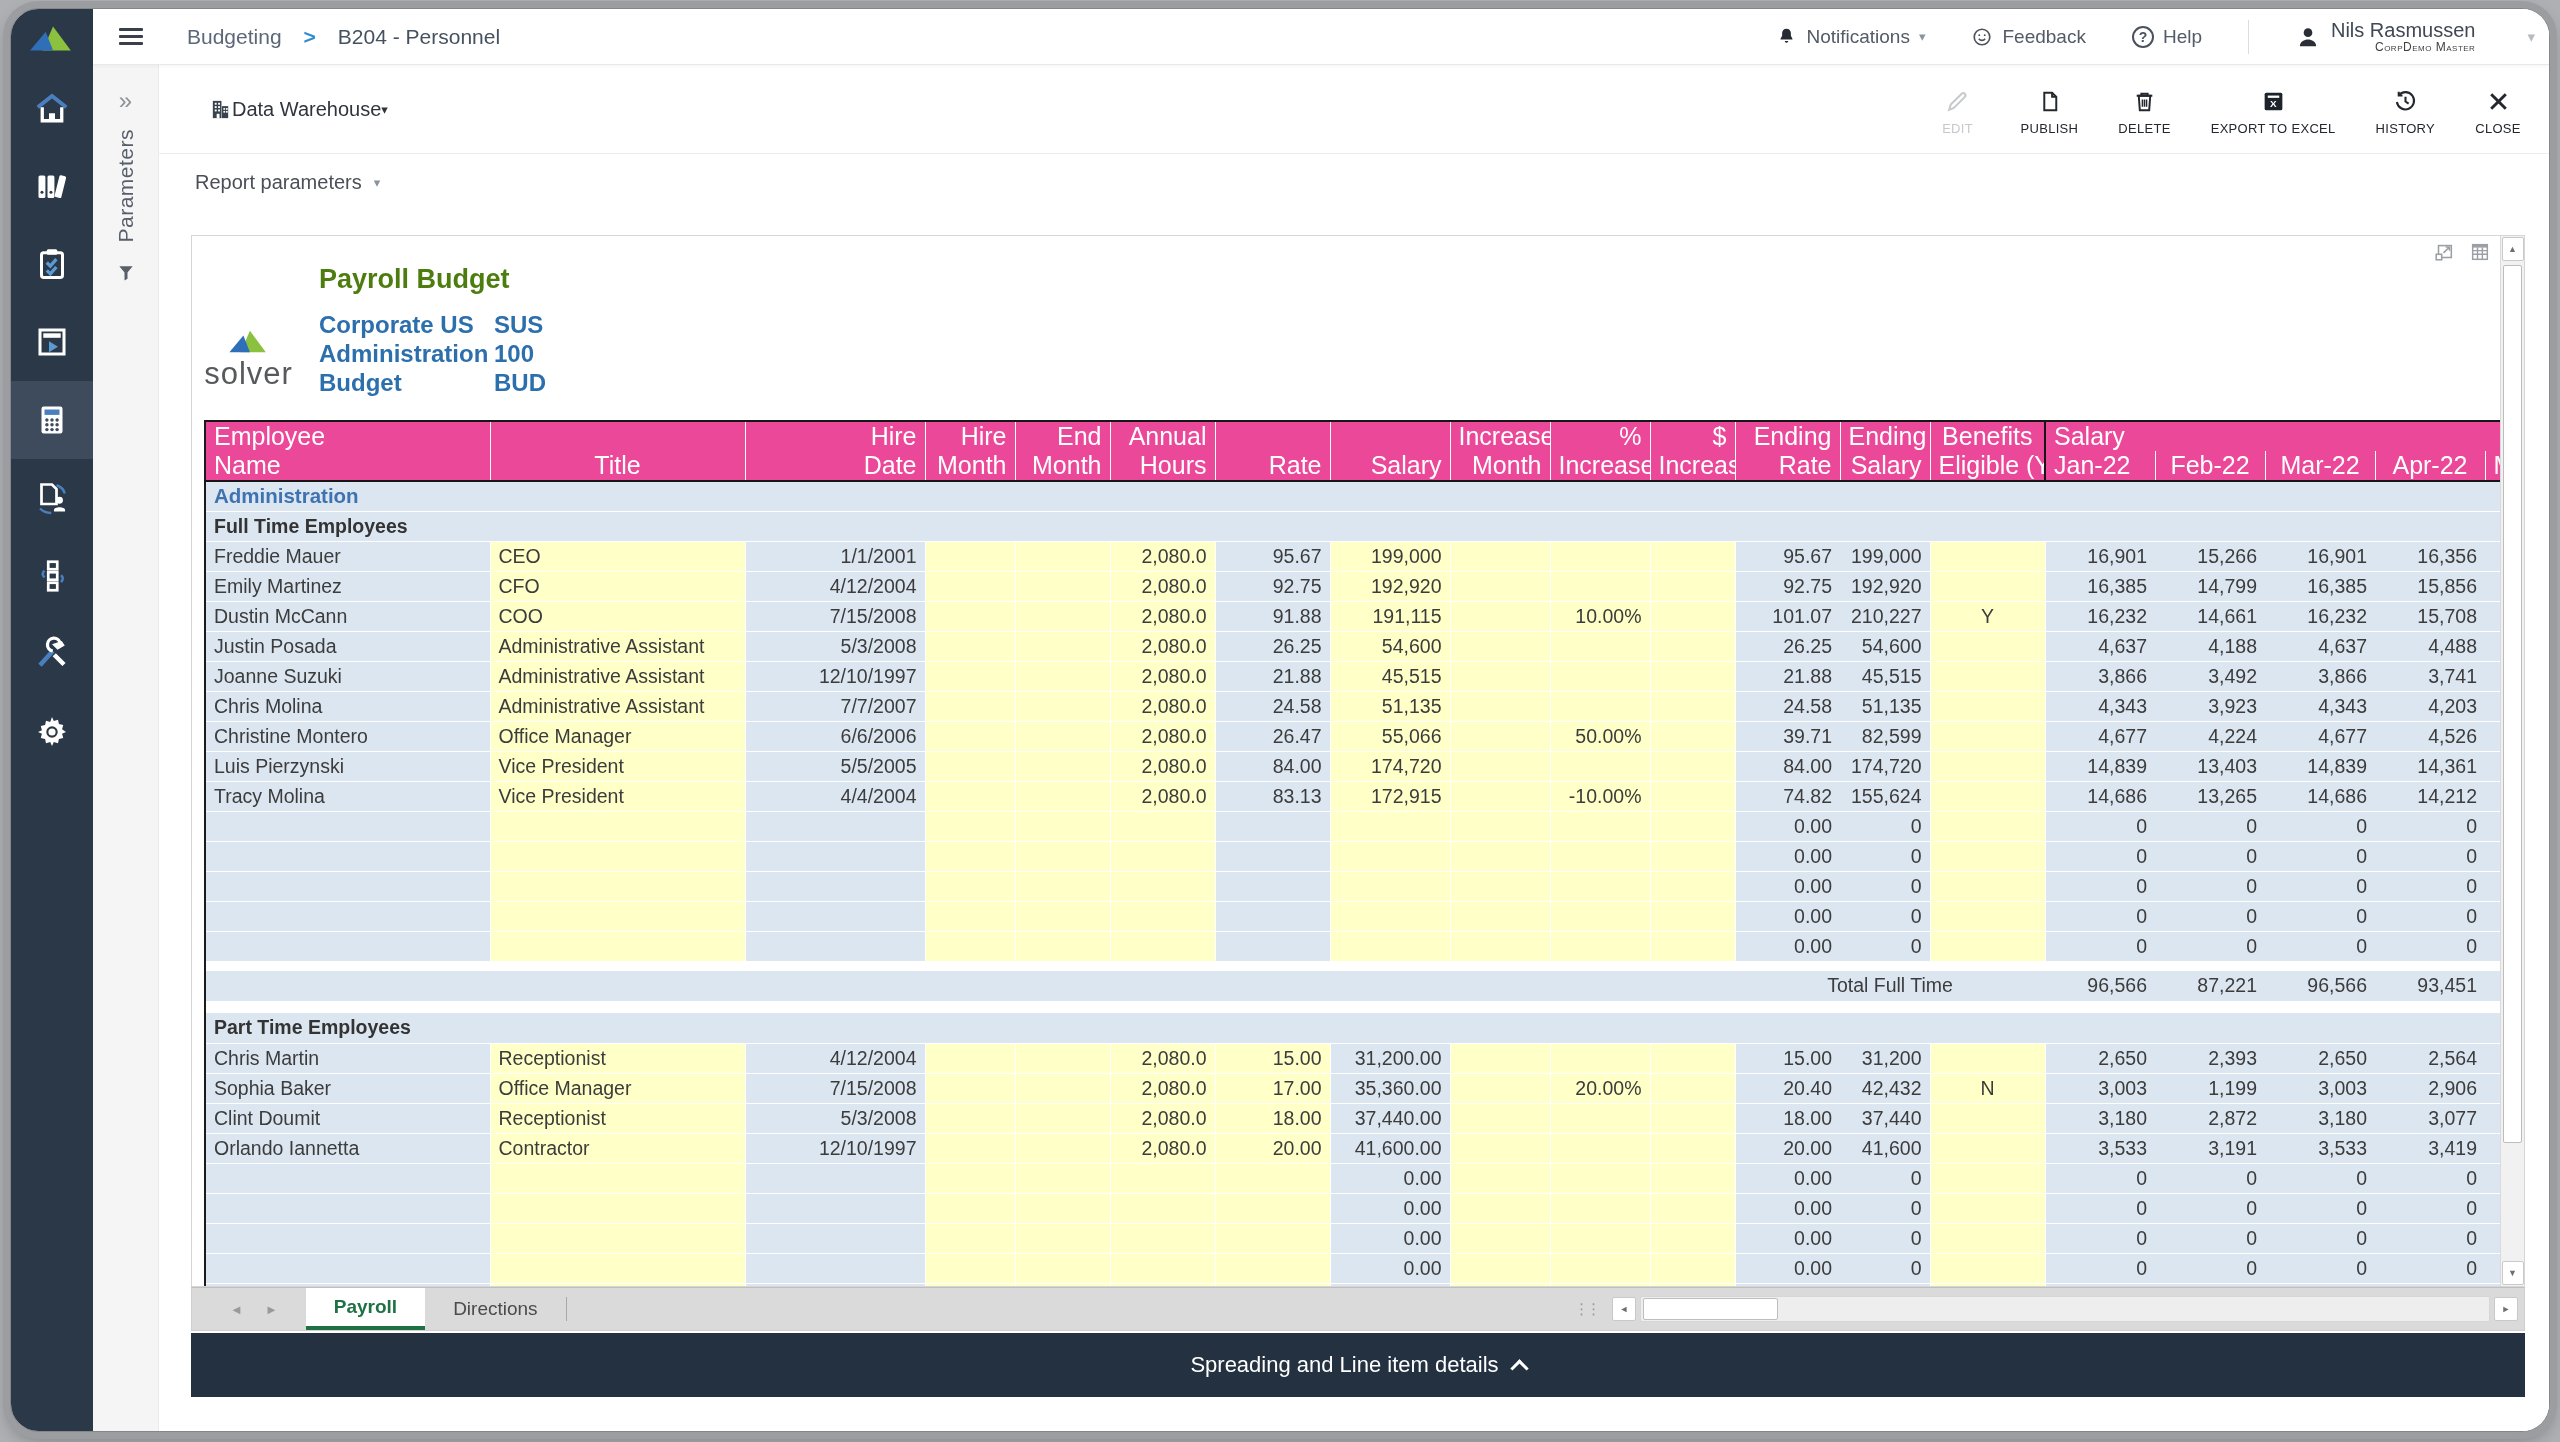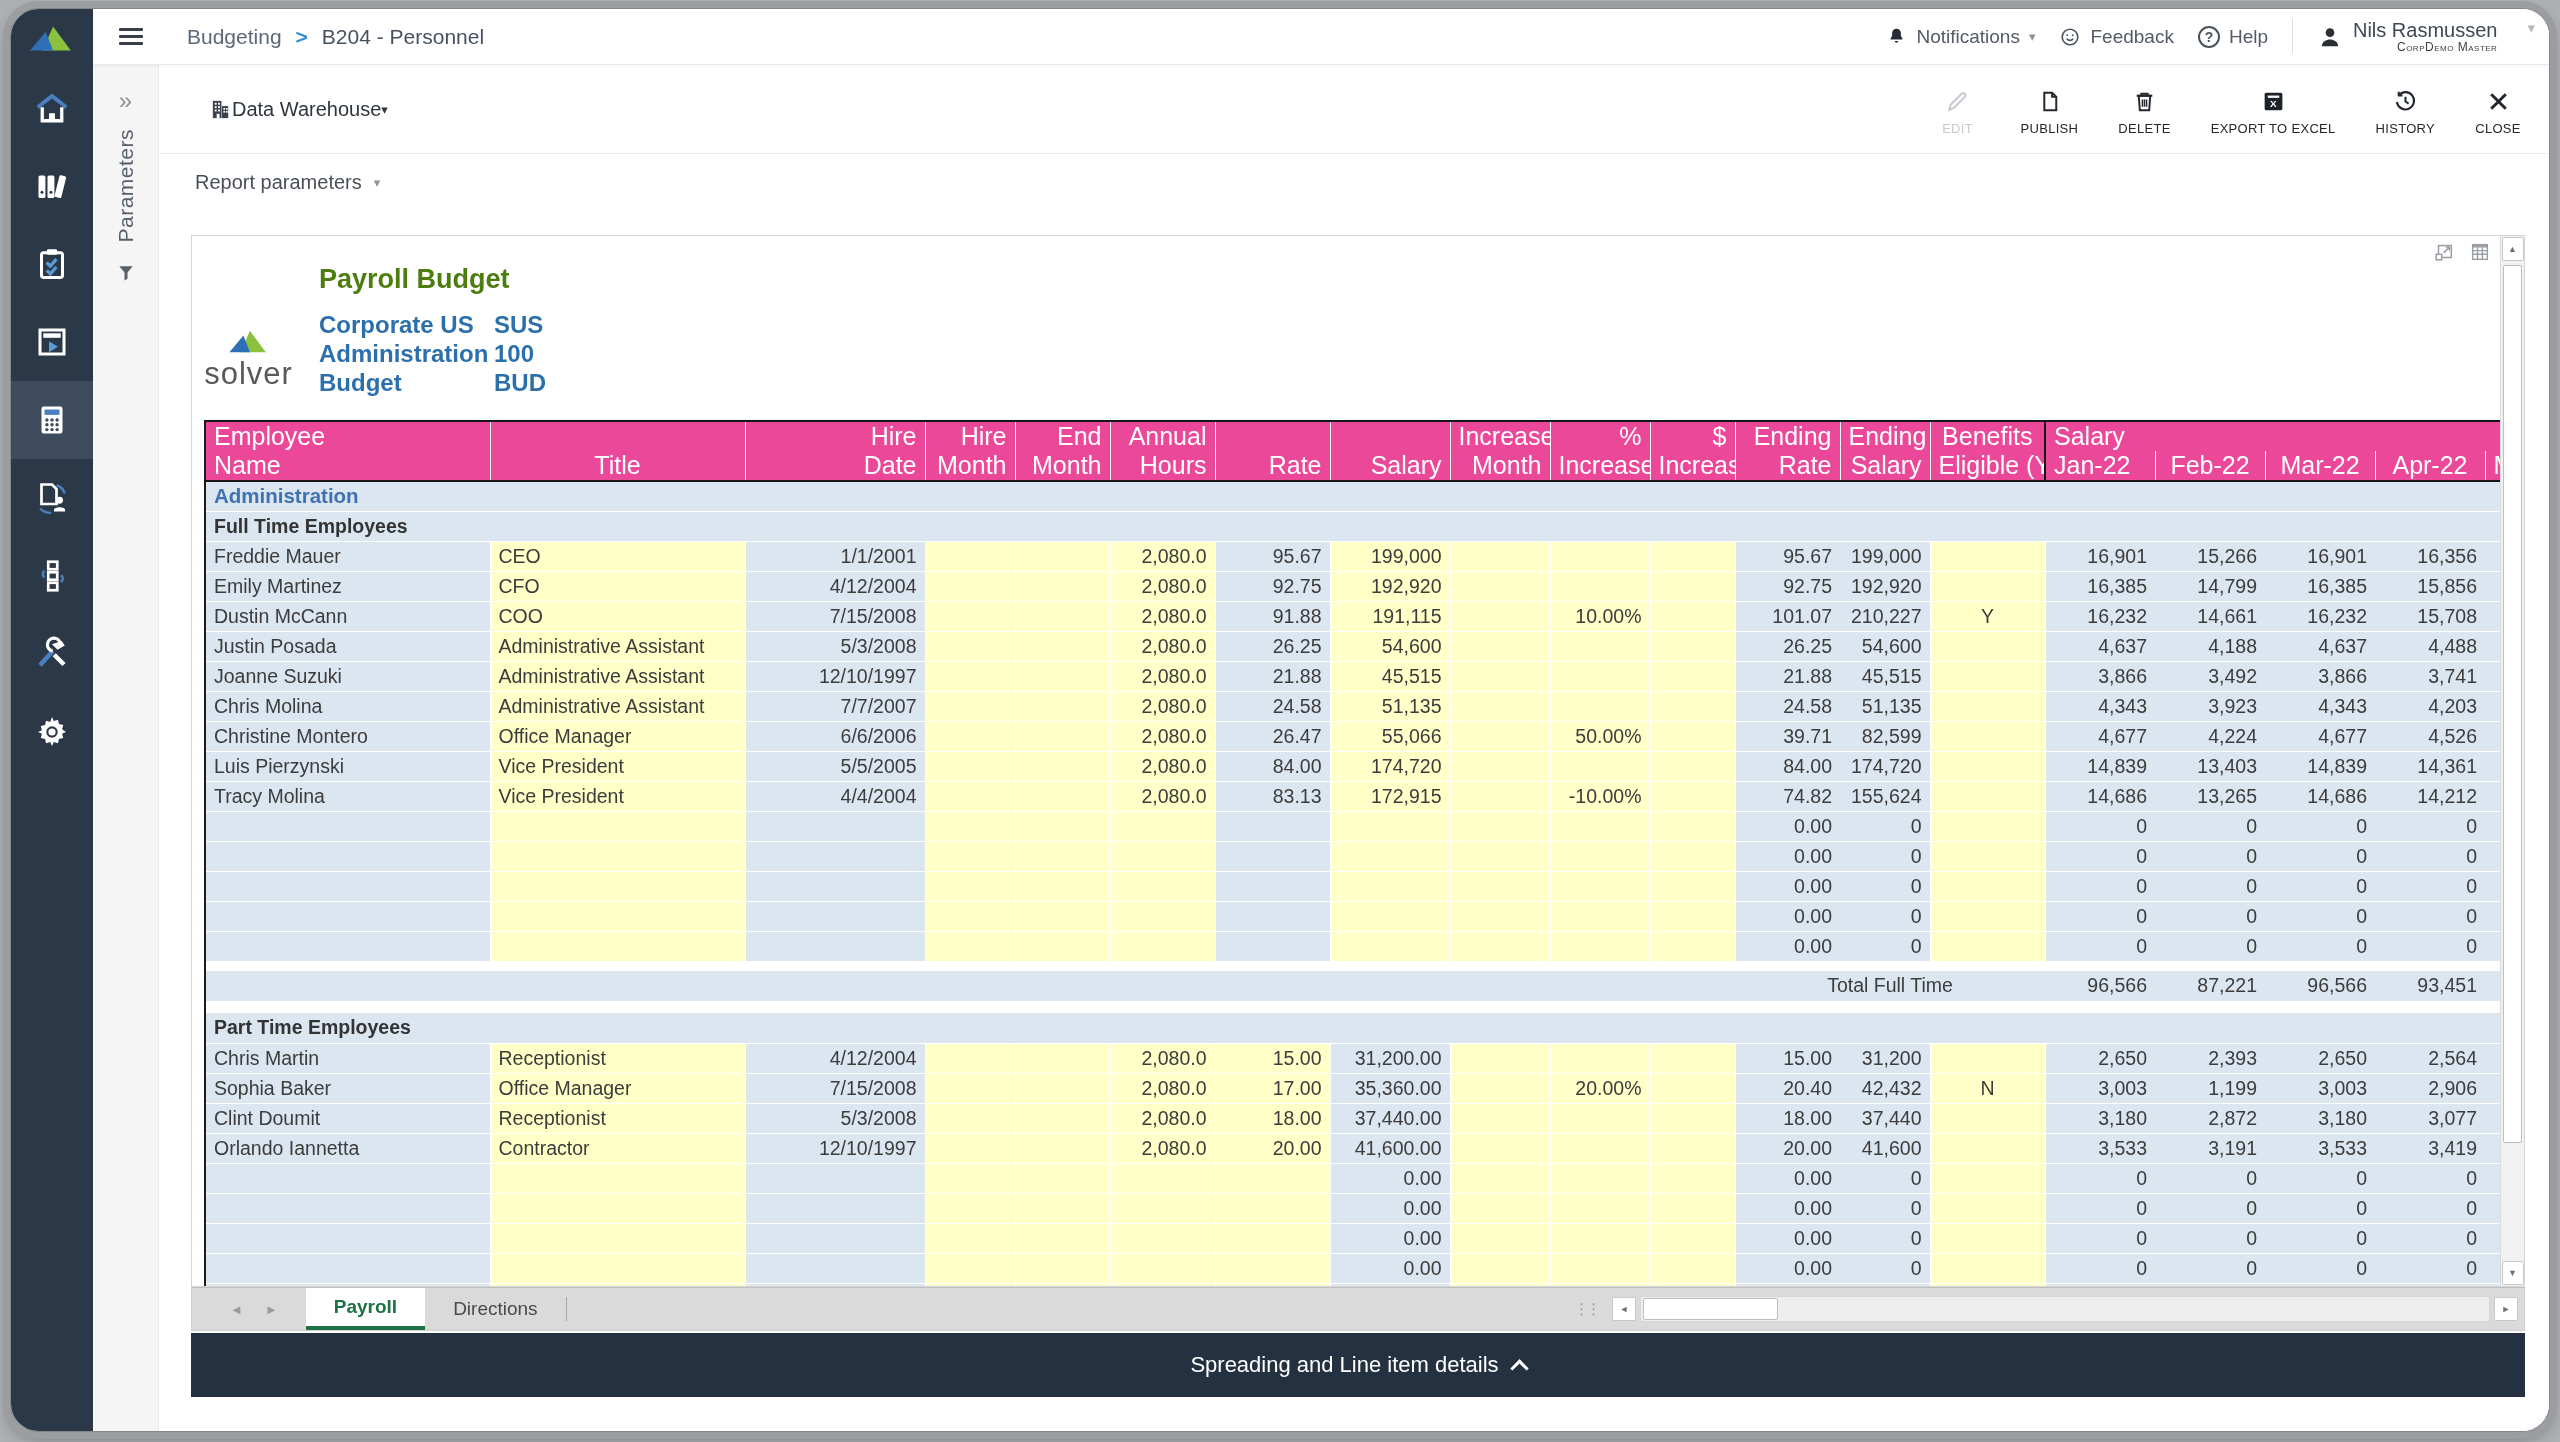--- a/index.html
+++ b/index.html
@@ -16,24 +16,24 @@
   .nav-item.active{background:#3d4b5c;}
   .nav-item svg{width:36px;height:36px;}
 
   
   .main{flex:1;display:flex;flex-direction:column;min-width:0;background:#fff;}
 
   .topbar{height:56px;flex:none;display:flex;align-items:center;background:#fff;
     border-bottom:1px solid #e9e9ea;box-shadow:0 1px 4px rgba(0,0,0,.05);z-index:6;}
   .hamburger{margin-left:26px;width:24px;display:flex;flex-direction:column;gap:4px;cursor:pointer;}
   .hamburger i{height:3px;background:#3a4049;border-radius:1px;}
-  .crumbs{margin-left:44px;font-size:21px;color:#5c6878;display:flex;gap:14px;align-items:center;}
+  .crumbs{margin-left:44px;font-size:21px;color:#5c6878;display:flex;gap:22px;align-items:center;}
   .crumb-sep{color:#2e8bd0;font-weight:bold;}
   .crumb-page{color:#46515f;}
-  .top-right{margin-left:auto;display:flex;gap:24px;margin-right:14px;}
+  .top-right{margin-left:auto;display:flex;align-items:center;gap:46px;margin-right:14px;}
   .tb-item{display:flex;align-items:center;gap:9px;font-size:19px;color:#525b66;cursor:pointer;}
   .tb-caret{color:#8b939d;font-size:13px;}
   .help-circle{width:22px;height:22px;border:2px solid #4a525c;border-radius:50%;display:flex;
     align-items:center;justify-content:center;font-size:14px;font-weight:bold;color:#4a525c;}
   .top-divider{width:1px;height:34px;background:#dcdcde;}
   .user{display:flex;align-items:center;gap:10px;cursor:pointer;}
   .user-text{display:flex;flex-direction:column;line-height:1.1;}
   .user-name{font-size:20px;color:#3f4854;}
   .user-role{font-size:12px;color:#404040;font-variant:small-caps;letter-spacing:.5px;margin-left:44px;}
   .win-caret{color:#b7bcc1;font-size:15px;margin-left:6px;}

